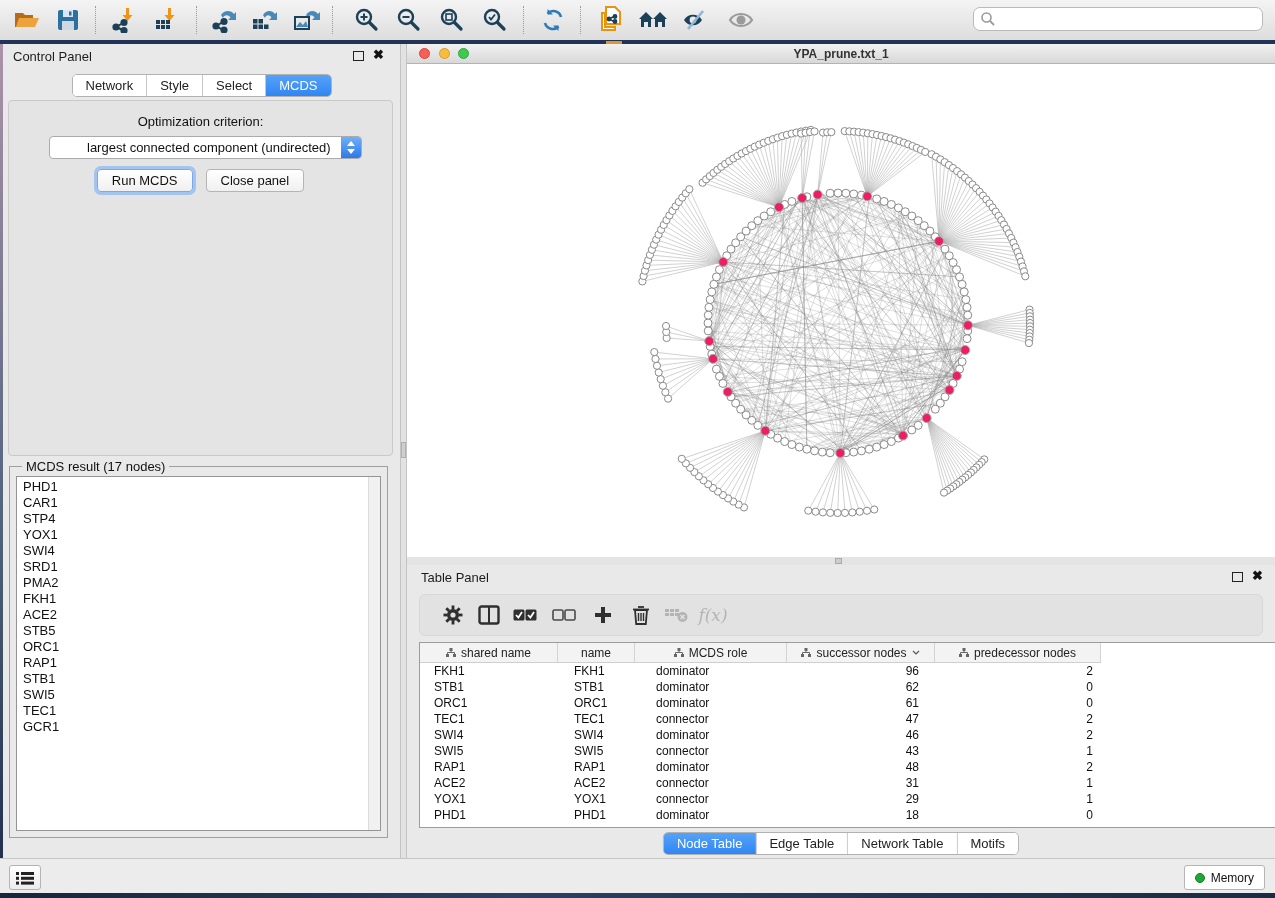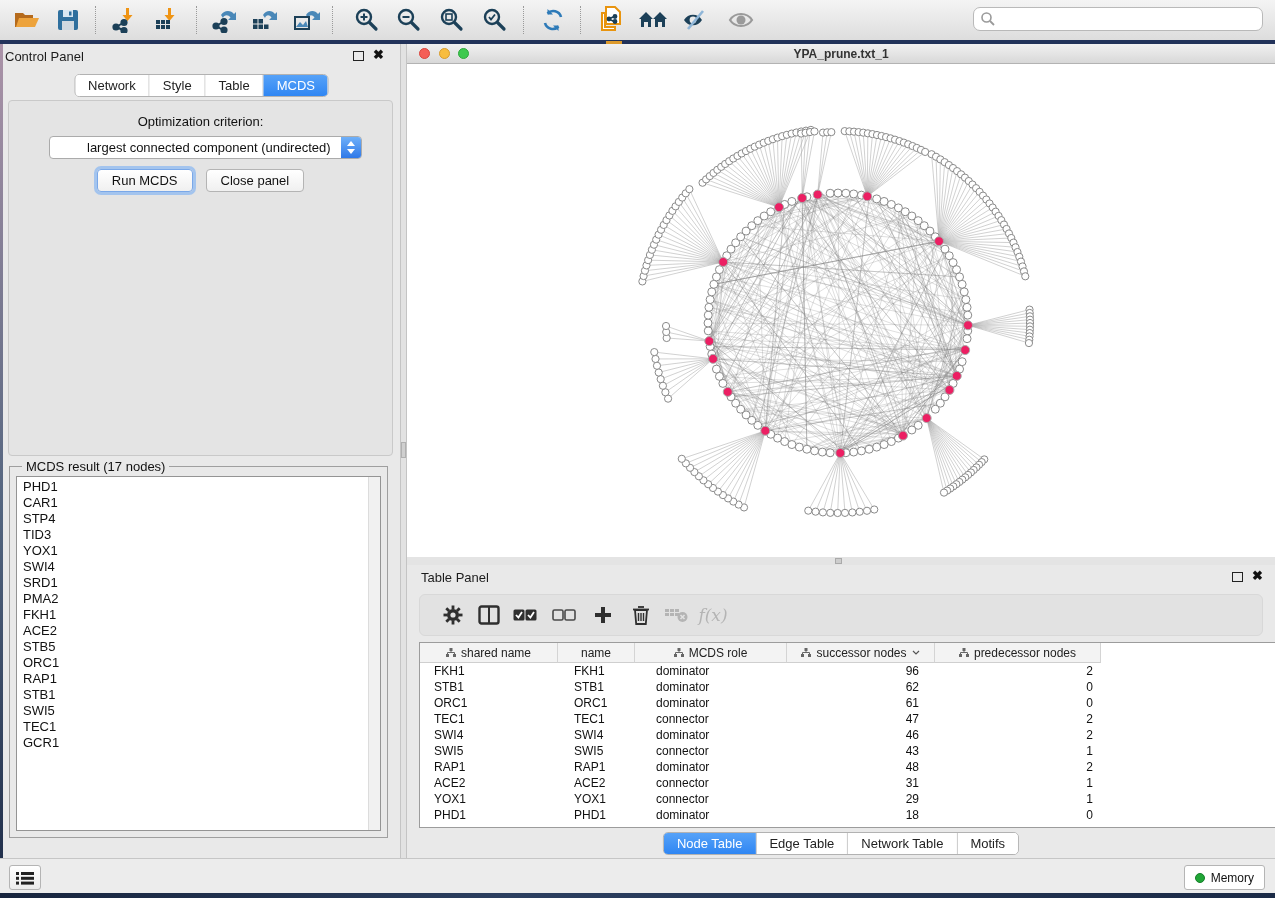--- a/index.html
+++ b/index.html
@@ -16,21 +16,21 @@
   .gap-line{position:absolute;left:0;top:40px;width:1275px;height:4px;background:#22335a;}
   .gap-accent{position:absolute;left:606px;top:41px;width:16px;height:3px;background:#dd9a2c;}
   .wall-left{position:absolute;left:0;top:44px;width:3px;height:849px;
              background:linear-gradient(#ab93a8,#53657f 55%,#1d2b47);}
   .wall-right{position:absolute;right:0;top:44px;width:2px;height:849px;
              background:linear-gradient(#8d93a8,#3a4a66);}
   .wall-bottom{position:absolute;left:0;top:893px;width:1275px;height:5px;
              background:linear-gradient(90deg,#17243d,#2c3f60 40%,#1b2a46);}
   
   .panel-titlebar{position:absolute;left:0;top:0;right:0;height:24px;}
-  .panel-title{position:absolute;left:2px;top:5px;font-size:13px;color:#1c1c1c;}
+  .panel-title{position:absolute;left:10px;top:5px;font-size:13px;color:#1c1c1c;}
   .win-float{position:absolute;top:7px;width:9px;height:8px;border:1.5px solid #222;cursor:pointer;}
   .win-close{position:absolute;top:4px;font-size:13px;font-weight:bold;color:#111;cursor:pointer;line-height:14px;}
   
   .seg-tabs{position:absolute;display:flex;border:1px solid #b2b2b2;border-radius:5px;overflow:hidden;background:#fff;height:21px;}
   .seg{font-size:13px;line-height:21px;padding:0 13px;background:#fff;color:#222;border-right:1px solid #c6c6c6;cursor:pointer;white-space:nowrap;}
   .seg:last-child{border-right:none;}
   .seg.sel{background:linear-gradient(#56a2f8,#2f86f3);color:#fff;}
   
   .control-panel{position:absolute;left:3px;top:44px;width:397px;height:814px;background:#e9e9e9;}
   .cp-subpanel{position:absolute;left:5px;top:56px;width:385px;height:356px;background:#e4e4e4;
@@ -259,21 +259,21 @@
 
   <div class="control-panel">
     <div class="panel-titlebar">
       <span class="panel-title">Control Panel</span>
       <span class="win-float" style="right:36px"></span>
       <span class="win-close" style="right:16px">✖</span>
     </div>
     <div class="seg-tabs" id="cp-tabs" style="top:30px;left:50%;transform:translateX(-50%);">
         <span class="seg">Network</span>
         <span class="seg">Style</span>
-        <span class="seg">Table</span>
+        <span class="seg">Select</span>
         <span class="seg sel">MCDS</span>
       </div>
     <div class="cp-subpanel">
       <div class="crit-label">Optimization criterion:</div>
       <div class="dropdown">
         <span class="dd-text">largest connected component (undirected)</span>
         <span class="dd-stepper">
             <span class="dd-up"></span>
             <span class="dd-down"></span>
           </span>
@@ -283,21 +283,20 @@
         <button class="mac-btn">Close panel</button>
       </div>
     </div>
     <div class="groupbox">
       <span class="groupbox-label">MCDS result (17 nodes)</span>
       <div class="listbox">
         <div id="mcds-list" style="padding-top:2px;">
             <div class="row">PHD1</div>
             <div class="row">CAR1</div>
             <div class="row">STP4</div>
-            <div class="row">TID3</div>
             <div class="row">YOX1</div>
             <div class="row">SWI4</div>
             <div class="row">SRD1</div>
             <div class="row">PMA2</div>
             <div class="row">FKH1</div>
             <div class="row">ACE2</div>
             <div class="row">STB5</div>
             <div class="row">ORC1</div>
             <div class="row">RAP1</div>
             <div class="row">STB1</div>

